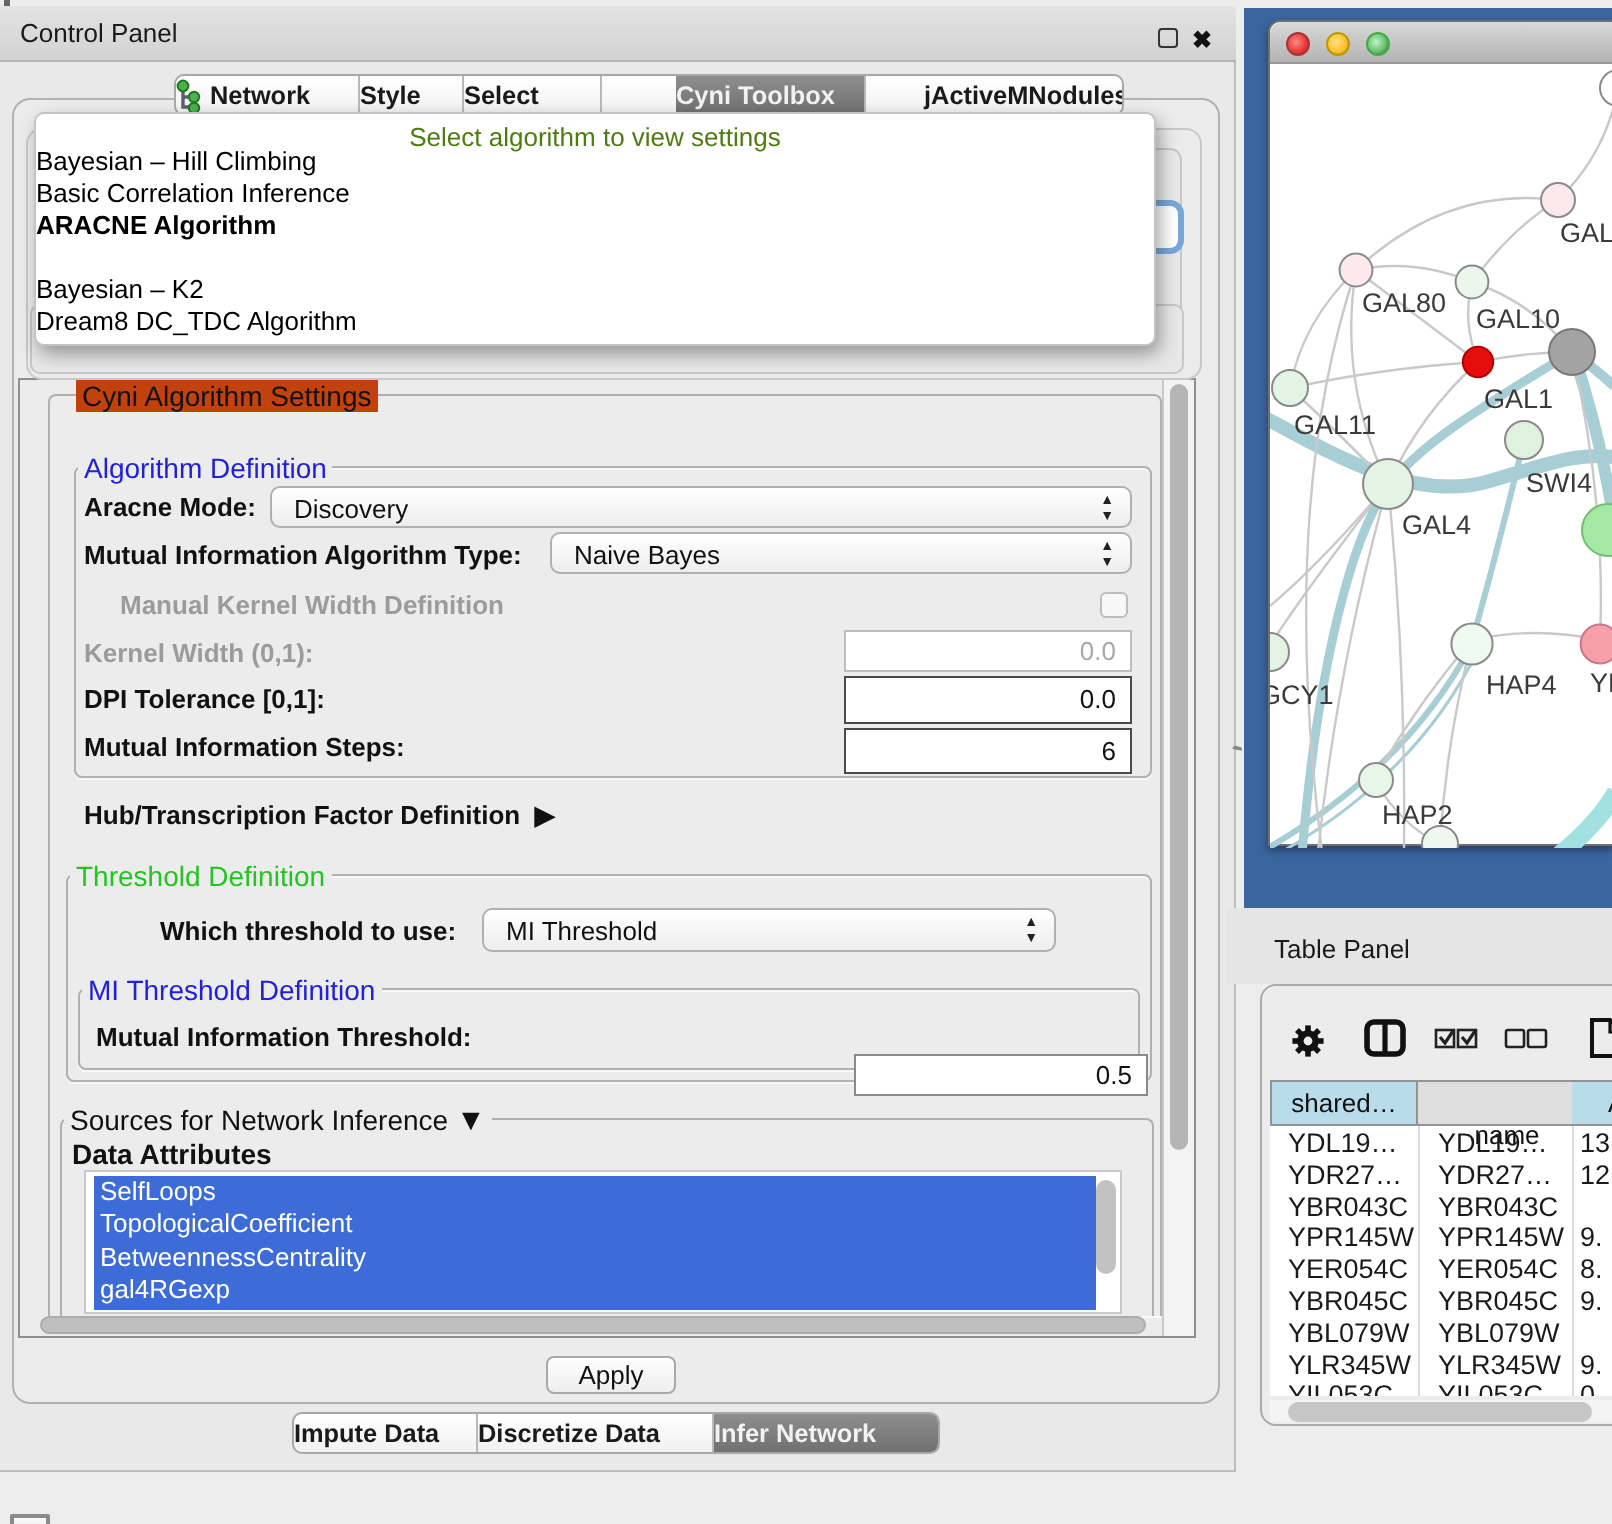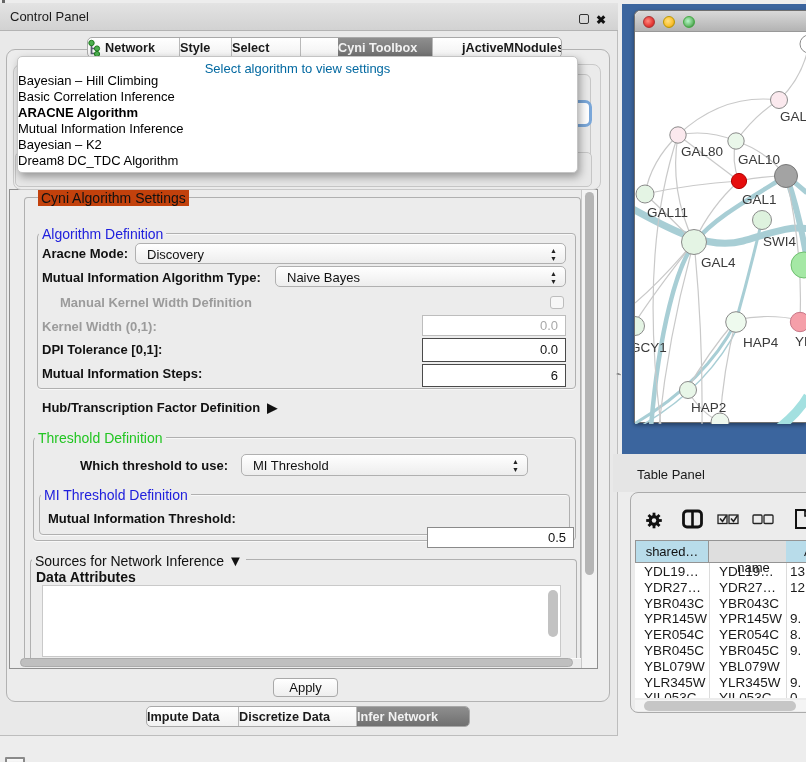--- a/index.html
+++ b/index.html
@@ -30,21 +30,21 @@
 .gray { color:#9b9b9b; }
 
 .combo { background:linear-gradient(#ffffff,#ededed); border:1px solid #b0b0b0; border-radius:5px; font-size:13px; color:#111; }
 .combo span { position:absolute; left:11px; top:3px; }
 .combo .arr { position:absolute; left:auto; right:8px; top:2.5px; font-size:7px; color:#222; line-height:8.5px; text-align:center; }
 
 .tf { background:#fff; border:1px solid #8a8a8a; font-size:13px; text-align:right; padding:2px 7px 0 0; }
 .tf.dis { border:1px solid #bdbdbd; color:#a9a9a9; }
 
 #popup { left:17px; top:56px; width:561px; height:117px; background:#fff; border:1px solid #c4c4c4; border-radius:5px; box-shadow:2px 4px 9px rgba(0,0,0,0.35); }
-#popup .prompt { position:absolute; top:4px; width:100%; text-align:center; color:#0369a1; }
+#popup .prompt { position:absolute; top:4px; width:100%; text-align:center; color:#4d7c0f; }
 #popup .it { position:absolute; left:0px; font-size:13px; color:#000; }
 
 #net { left:622px; top:4px; width:184px; height:450px; background:#3b659e; }
 #netwin { left:634px; top:10px; width:172px; height:413px; background:#fff; border:1px solid #6f6f6f; border-right:none; border-radius:6px 0 0 0; box-shadow:0 2px 4px rgba(0,0,0,0.4); }
 #nettitle { left:0; top:0; width:172px; height:21px; background:linear-gradient(#d9d9d9,#b3b3b3); border-bottom:1px solid #999; border-radius:6px 0 0 0; }
 .tl { position:absolute; top:5px; width:12px; height:12px; border-radius:50%; }
 
 #tp-strip { left:613px; top:454px; width:193px; height:38px; background:#e5e5e5; }
 #tp-strip span { position:absolute; left:24px; top:13px; color:#1a1a1a; }
 #tpanel { left:630px; top:492px; width:182px; height:221px; background:#ececec; border:1px solid #ababab; border-radius:8px 0 0 8px; overflow:hidden; }
@@ -114,20 +114,21 @@
   <span class="gt blue">MI Threshold Definition</span>
 </div>
 <div class="abs bold" style="left:48px; top:511px;">Mutual Information Threshold:</div>
 <div class="abs tf" style="left:427px; top:507px; width:147px; height:21px;margin-top:20px;">0.5</div>
 
 <div class="abs" style="left:30px; top:559px; width:547px; height:99px; border:1px solid #b0b0b0; border-bottom:none; border-radius:4px 4px 0 0; box-shadow:0 1px 0 #fafafa;">
   <span class="gt" style="position:absolute; top:-8px; left:1px; background:#ececec; padding:0 3px; font-size:14px;">Sources for Network Inference <span style="font-size:15px;">▼</span></span>
 </div>
 <div class="abs bold" style="left:36px; top:569px; font-size:14px;">Data Attributes</div>
 <div class="abs" style="left:42px; top:585px; width:519px; height:72px; background:#fff; border:1px solid #c9c9c9; overflow:hidden;">
+  <div style="position:absolute; left:4px; top:2px; width:501px; height:67px; background:#3d6cd8; color:#fff; font-size:13px; line-height:16.3px; padding-left:3px;">SelfLoops<br>TopologicalCoefficient<br>BetweennessCentrality<br>gal4RGexp</div>
   <div style="position:absolute; right:2px; top:4px; width:10px; height:47px; background:#c2c2c2; border-radius:5px;"></div>
 </div>
 
 <div class="abs" style="left:20px; top:658px; width:553px; height:9px; background:#bfbfbf; border:1px solid #ababab; border-radius:5px;"></div>
 
 <div class="abs" style="left:581px; top:190px; width:16px; height:478px; background:#f3f3f3; border-left:1px solid #c9c9c9;">
   <div style="position:absolute; left:3px; top:2px; width:9px; height:383px; background:#b5b5b5; border-radius:5px;"></div>
 </div>
 
 <div class="abs" style="left:273px; top:678px; width:65px; height:19px; background:linear-gradient(#ffffff,#eeeeee); border:1px solid #a9a9a9; border-radius:4px; text-align:center; padding-top:1px;">Apply</div>
@@ -141,21 +142,20 @@
 <div class="abs" style="left:13px; top:64px; width:588px; height:126px; border:1px solid #c9c9c9; border-radius:8px; background:#ebebeb;"></div>
 <div class="abs" style="left:20px; top:74px; width:571px; height:110px; border:1px solid #c6c6c6; border-radius:6px; background:#e9e9e9;"></div>
 <div class="abs" style="left:15px; top:152px; width:577px; height:35px; border:1px solid #c6c6c6; border-radius:5px; background:#e7e7e7;"></div>
 <div class="abs" style="left:302px; top:100px; width:290px; height:27px; border:3px solid #7aa7d9; border-radius:7px; background:#fff;"></div>
 
 <div class="abs" id="popup">
   <div class="prompt">Select algorithm to view settings</div>
   <div class="it" style="top:16px;">Bayesian – Hill Climbing</div>
   <div class="it" style="top:32px;">Basic Correlation Inference</div>
   <div class="it bold" style="top:48px;">ARACNE Algorithm</div>
-  <div class="it" style="top:64px;">Mutual Information Inference</div>
   <div class="it" style="top:80px;">Bayesian – K2</div>
   <div class="it" style="top:96px;">Dream8 DC_TDC Algorithm</div>
 </div>
 <div class="abs" style="left:616px; top:373px; width:5px; height:4px; border-top:2px solid #8a8a8a; border-radius:2px; transform:rotate(12deg);"></div>
 
 <div class="abs" id="net"></div>
 <div class="abs" id="netwin">
   <div class="abs" id="nettitle">
     <div class="tl" style="left:8px; background:radial-gradient(circle at 4px 4px,#ff8a80,#e53935 60%,#b71c1c); border:1px solid #a33;"></div>
     <div class="tl" style="left:28px; background:radial-gradient(circle at 4px 4px,#ffe082,#fbc02d 60%,#b7791c); border:1px solid #b90;"></div>

